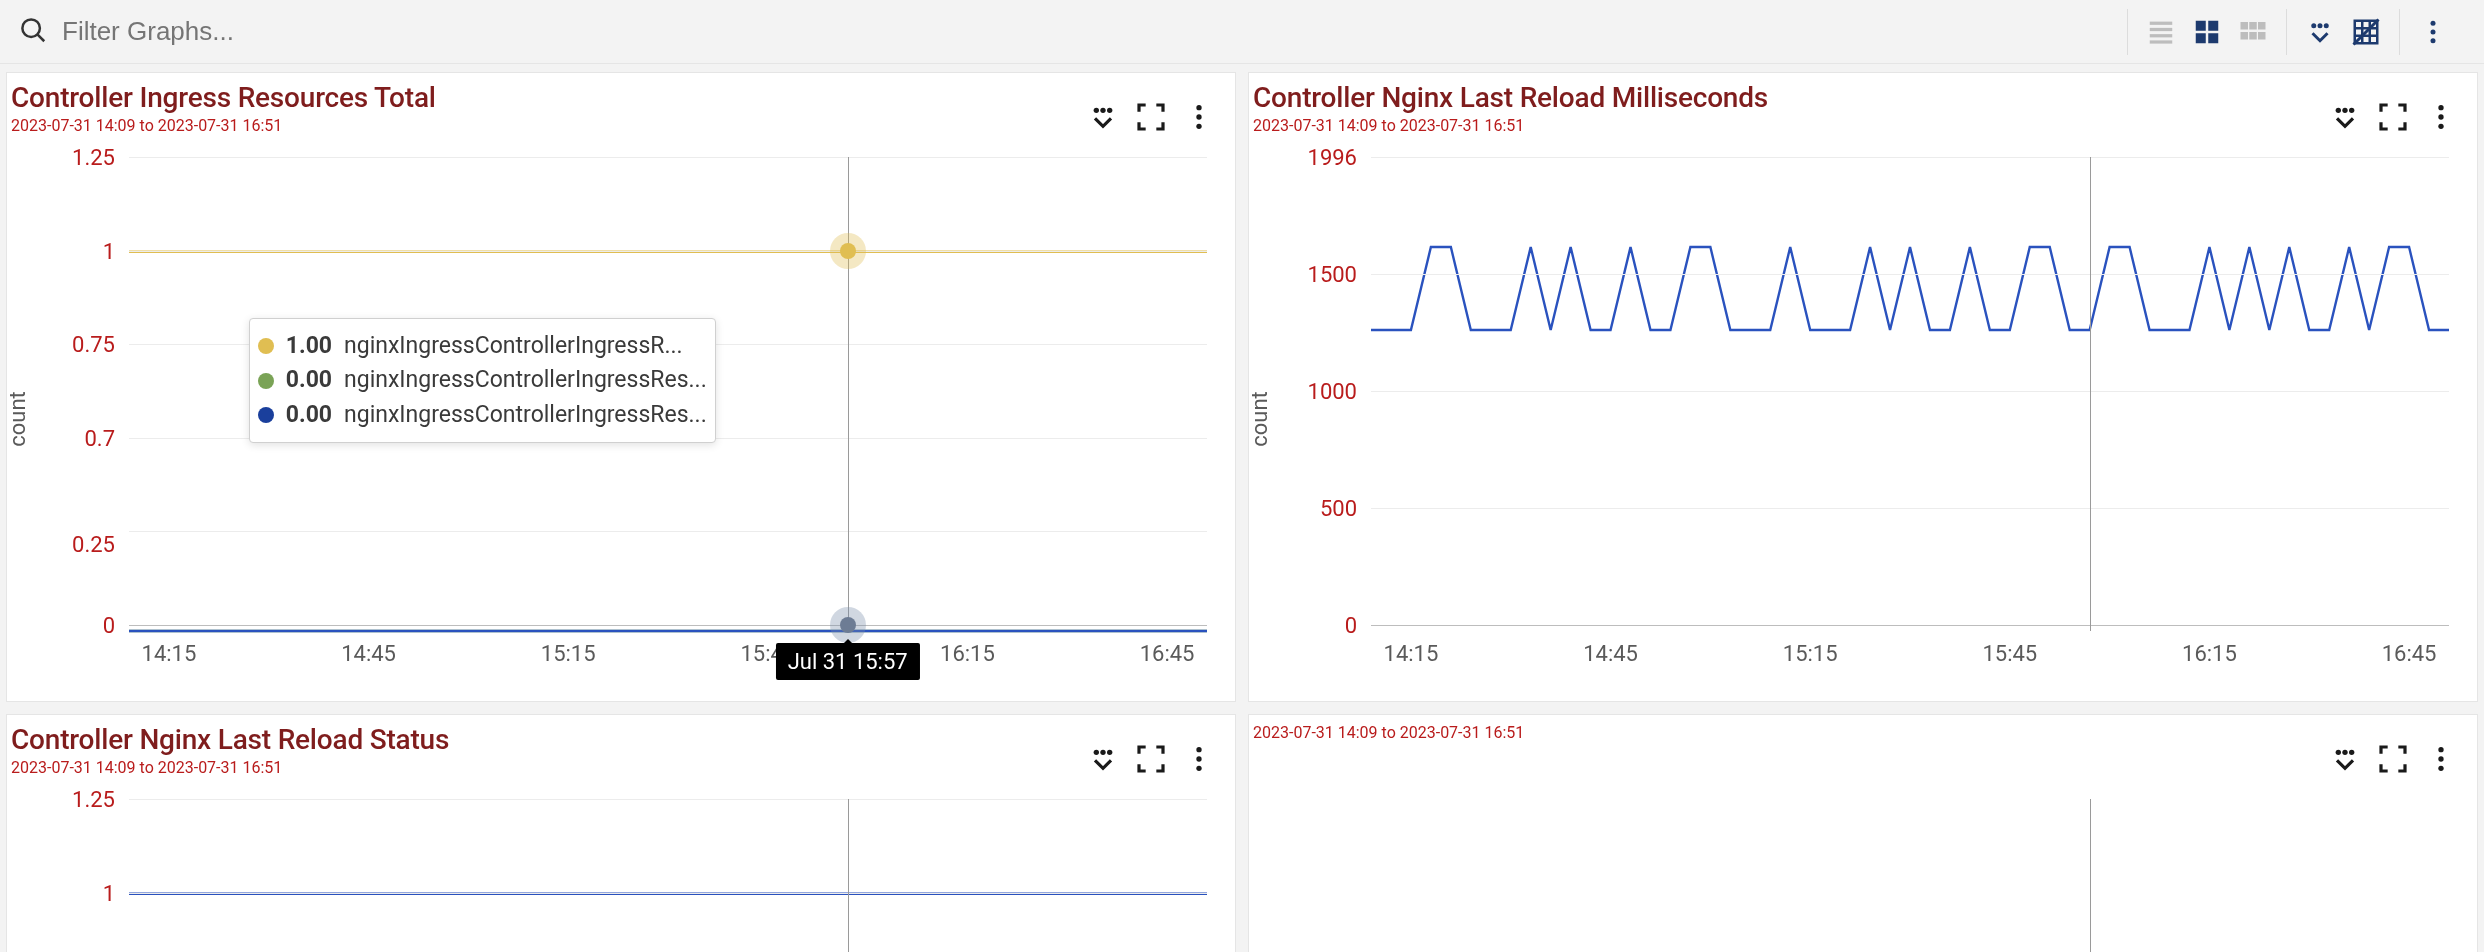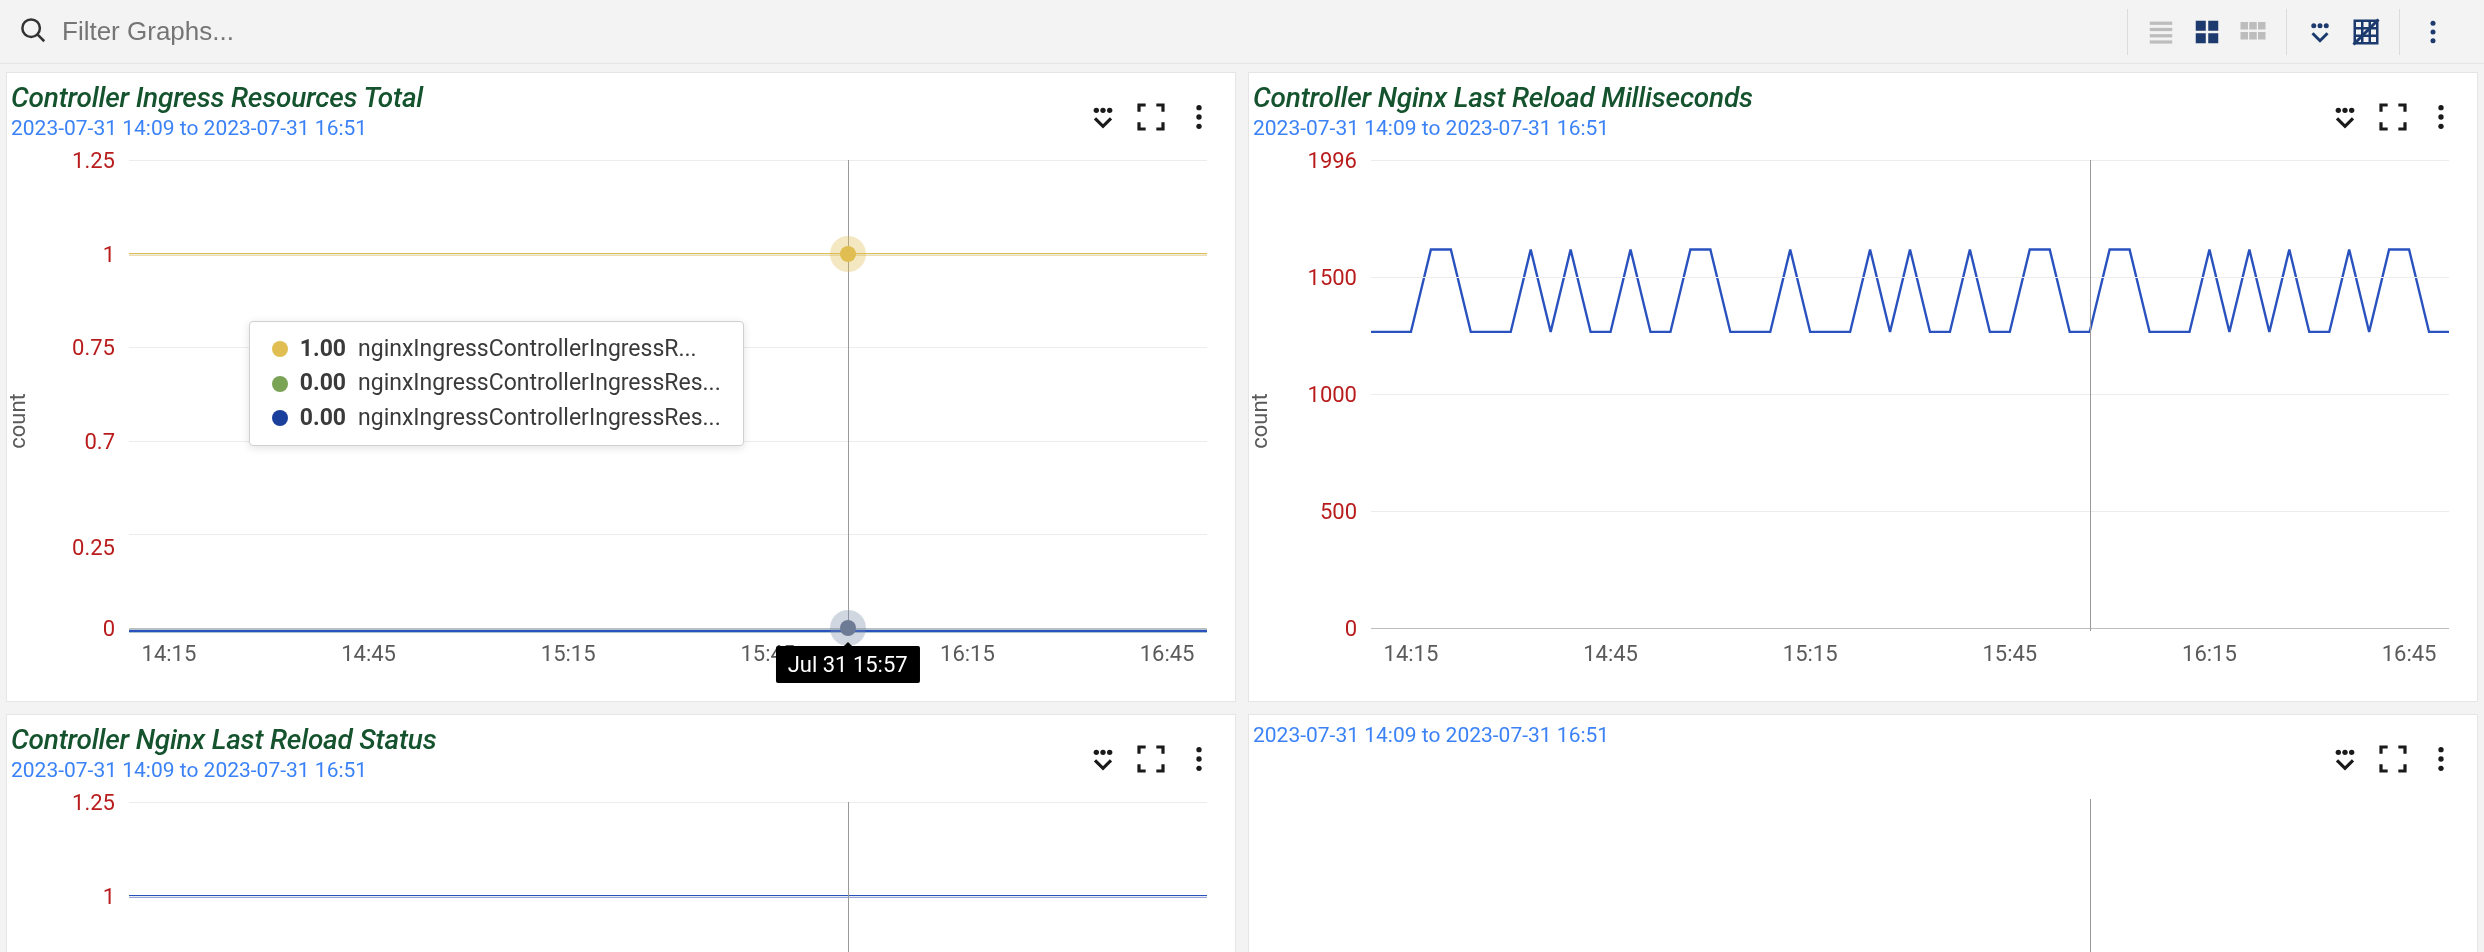--- a/index.html
+++ b/index.html
@@ -44,22 +44,22 @@
     flex-direction: column;
     position: relative;
   }
   .panel-header {
     display: flex;
     align-items: flex-start;
     justify-content: space-between;
     padding: 8px 10px 0 4px;
   }
   .panel-titleblock { display: flex; flex-direction: column; }
-  .panel-title { font-size: 28px; font-weight: 500; color: #14532d; margin-bottom: 2px; letter-spacing: -0.2px; font-style: italic; }
-  .panel-subtitle { font-size: 21px; color: #3b82f6; }
+  .panel-title { font-size: 28px; font-weight: 500; color: #7f1d1d; margin-bottom: 2px; letter-spacing: -0.2px; }
+  .panel-subtitle { font-size: 16px; color: #b91c1c; }
   .panel-actions { display: flex; align-items: center; gap: 8px; margin-top: 16px; margin-right: 6px; }
   .pact { width: 40px; height: 40px; display: flex; align-items: center; justify-content: center; cursor: pointer; color: #1a1a1a; }
   .pact svg { width: 32px; height: 32px; }
 
   .chart-area { flex: 1; position: relative; margin: 10px 28px 10px 12px; }
   .ylabel {
     position: absolute; left: -2px; top: 50%; transform: translate(-50%, -50%) rotate(-90deg);
     font-size: 22px; color: #5a5a5a; transform-origin: center;
   }
   .plot { position: absolute; left: 110px; right: 0; top: 10px; bottom: 60px; }
@@ -71,21 +71,21 @@
 
   .crosshair { position: absolute; top: 0; bottom: 0; width: 1px; background: #9a9a9a; }
   .hover-dot { position: absolute; width: 36px; height: 36px; border-radius: 50%; transform: translate(-50%, -50%); }
   .hover-dot .outer { position:absolute; inset:0; border-radius:50%; background: rgba(224,190,82,0.35); }
   .hover-dot .inner { position:absolute; inset:10px; border-radius:50%; background: #e0be52; }
   .hover-dot-blue .outer { position:absolute; inset:0; border-radius:50%; background: rgba(120,140,170,0.35); }
   .hover-dot-blue .inner { position:absolute; inset:10px; border-radius:50%; background: #6d7c94; }
 
   .tooltip-box {
     position: absolute; background: #fff; border: 1px solid #d0d0d0; border-radius: 4px;
-    box-shadow: 0 2px 8px rgba(0,0,0,0.12); padding: 10px 22px; font-size: 23px; color: #3a3a3a;
+    box-shadow: 0 2px 8px rgba(0,0,0,0.12); padding: 10px 8px; font-size: 23px; color: #3a3a3a;
     max-width: 520px; overflow: hidden;
   }
   .tooltip-box .row { display: flex; align-items: center; gap: 12px; white-space: nowrap; overflow: hidden; text-overflow: ellipsis; line-height: 1.5; }
   .tooltip-box .dot { width: 16px; height: 16px; border-radius: 50%; flex-shrink: 0; }
   .tooltip-box .val { font-weight: 700; }
   .tooltip-box .lbl { overflow: hidden; text-overflow: ellipsis; }
 
   .time-tip {
     position: absolute; background: #000; color: #fff; font-size: 22px; padding: 6px 12px; border-radius: 2px;
     transform: translateX(-50%); white-space: nowrap;

